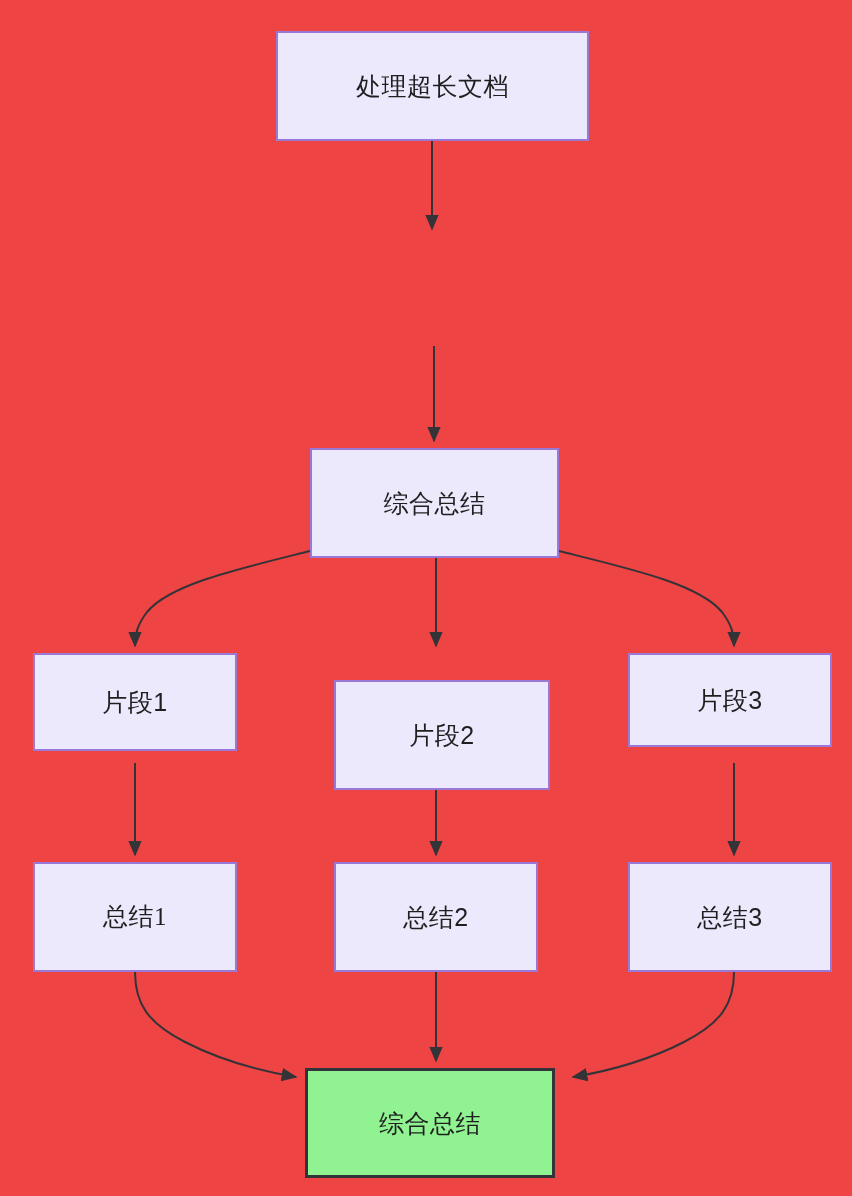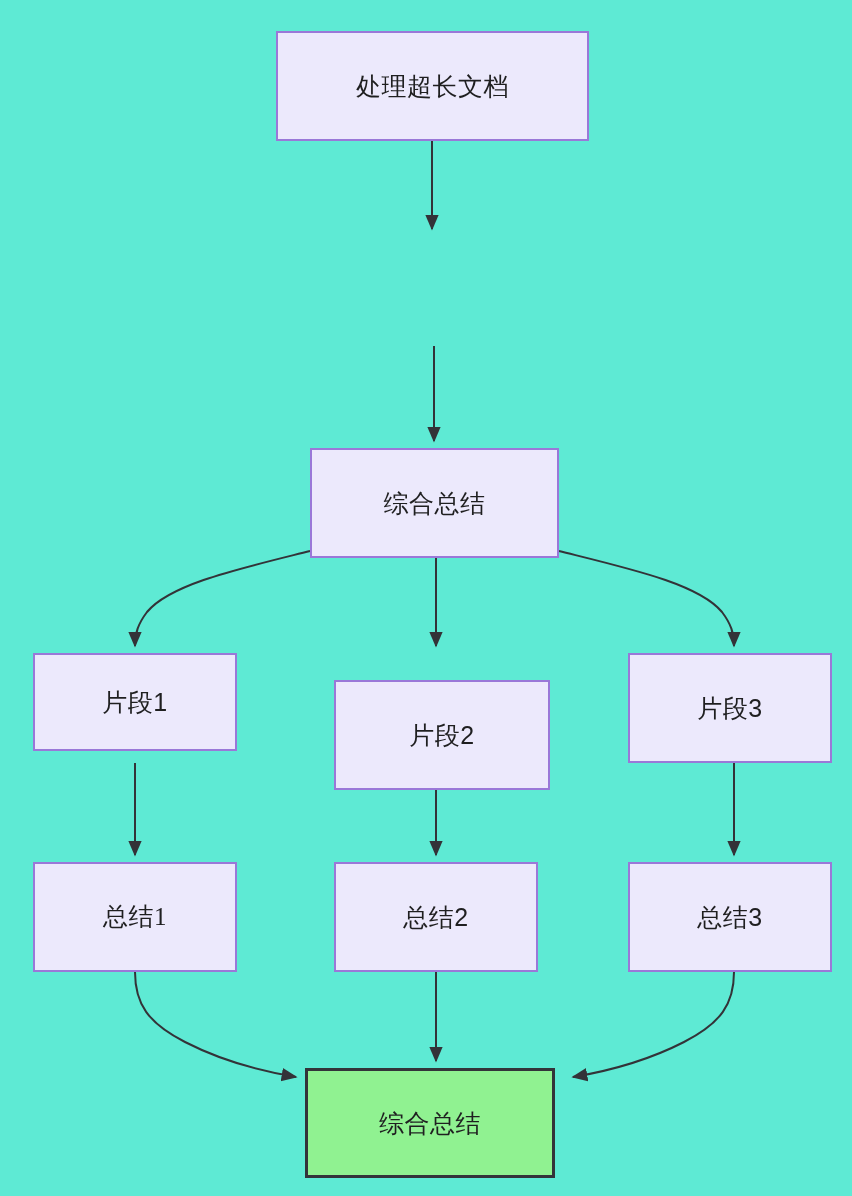--- a/index.html
+++ b/index.html
@@ -11,21 +11,21 @@
   body {
     width: 852px;
     height: 1196px;
     font-family: "Liberation Sans", "DejaVu Sans", sans-serif;
     overflow: hidden;
   }
   #diagram-root {
     position: relative;
     width: 852px;
     height: 1196px;
-    background: #5eead4;
+    background: #ef4444;
   }
   #edge-layer {
     position: absolute;
     left: 0;
     top: 0;
     width: 852px;
     height: 1196px;
     pointer-events: none;
   }
   .node {
@@ -101,21 +101,21 @@
   </div>
 
   <div class="node style-default" style="left:33px; top:653px; width:204px; height:98px;">
     <span class="node-label">片段1</span>
   </div>
 
   <div class="node style-default" style="left:334px; top:653px; width:216px; height:110px;margin-top:27px;">
     <span class="node-label">片段2</span>
   </div>
 
-  <div class="node style-default" style="left:628px; top:653px; width:204px; height:110px;">
+  <div class="node style-default" style="left:628px; top:653px; width:204px; height:94px;">
     <span class="node-label">片段3</span>
   </div>
 
   <div class="node style-default" style="left:33px; top:862px; width:204px; height:110px;font-family:Liberation Serif, serif;">
     <span class="node-label">总结1</span>
   </div>
 
   <div class="node style-default" style="left:334px; top:862px; width:204px; height:110px;">
     <span class="node-label">总结2</span>
   </div>

